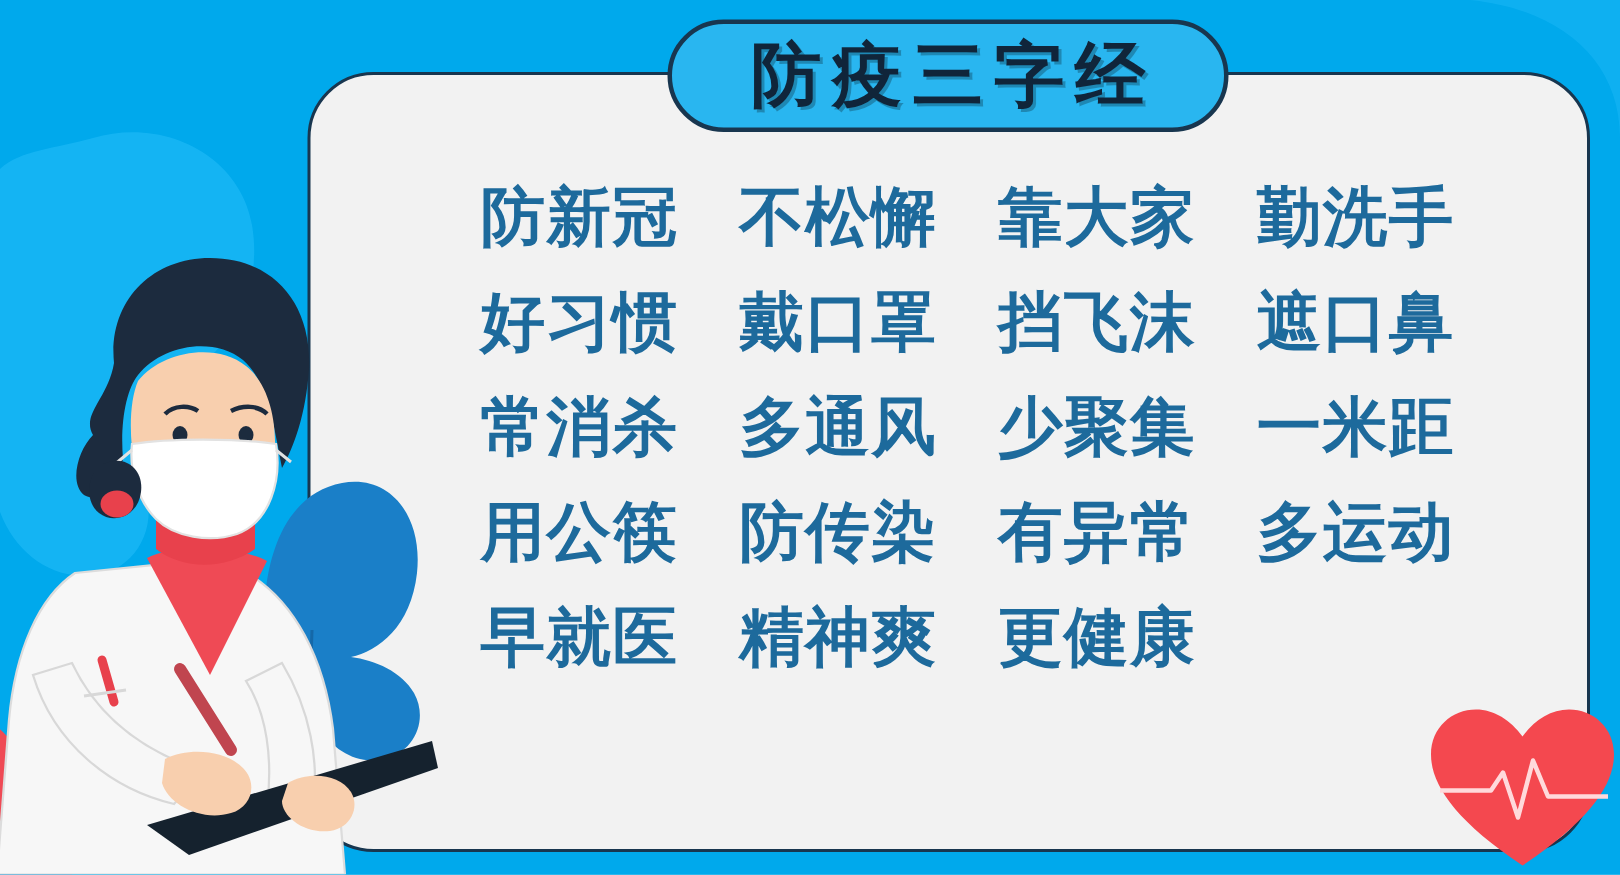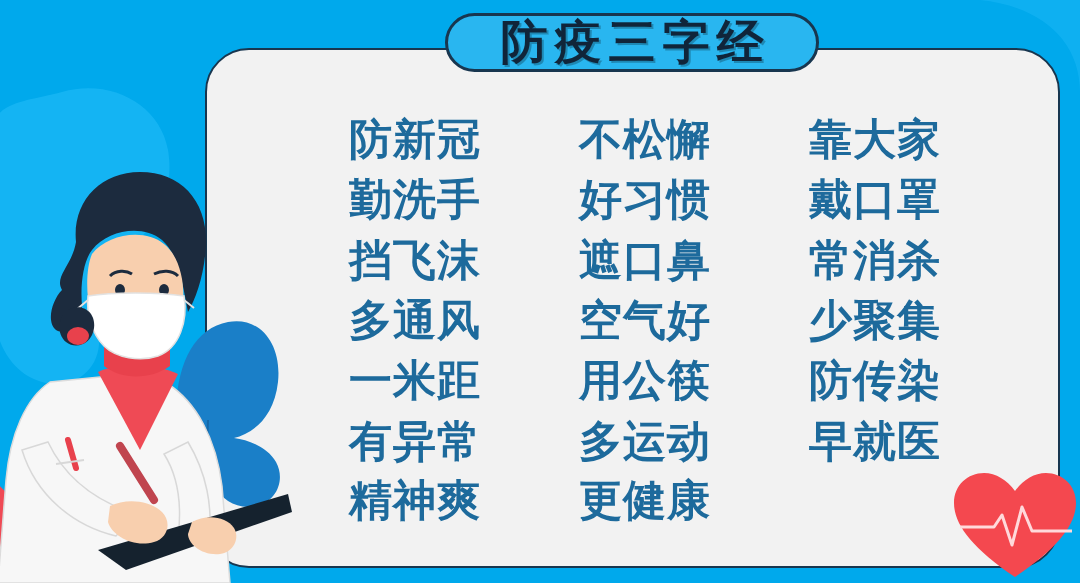--- a/index.html
+++ b/index.html
@@ -28,21 +28,21 @@
     background:#f2f2f2;
     border:2.5px solid #18364f;
     border-radius:44px;
     z-index:3;
   }
 
   
   #title-pill {
     position:absolute;
     left:445px; top:13px;
-    width:374px; height:59px;
+    width:374px; height:75px;
     background:#29b6f0;
     border:3px solid #18364f;
     border-radius:40px;
     z-index:6;
     display:flex; align-items:center; justify-content:center;
   }
   #title-text {
     font-family:"DejaVu Sans","Liberation Sans",sans-serif;
     font-size:47px;
     font-weight:bold;
@@ -52,21 +52,21 @@
     white-space:nowrap;
     padding-left:7px;
   }
 
   
   #grid {
     position:absolute;
     left:300px; top:110px;
     width:690px; height:420px;
     display:grid;
-    grid-template-columns:repeat(3,1fr);
+    grid-template-columns:repeat(4,1fr);
     grid-template-rows:repeat(6,1fr);
     z-index:5;
   }
   .cell {
     display:flex; align-items:center; justify-content:center;
     font-family:"DejaVu Sans","Liberation Sans",sans-serif;
     font-size:43px;
     font-weight:bold;
     color:#1d6a9c;
     letter-spacing:1px;
@@ -176,21 +176,20 @@
     <div class="cell">防新冠</div>
     <div class="cell">不松懈</div>
     <div class="cell">靠大家</div>
     <div class="cell">勤洗手</div>
     <div class="cell">好习惯</div>
     <div class="cell">戴口罩</div>
     <div class="cell">挡飞沫</div>
     <div class="cell">遮口鼻</div>
     <div class="cell">常消杀</div>
     <div class="cell">多通风</div>
-    <div class="cell">空气好</div>
     <div class="cell">少聚集</div>
     <div class="cell">一米距</div>
     <div class="cell">用公筷</div>
     <div class="cell">防传染</div>
     <div class="cell">有异常</div>
     <div class="cell">多运动</div>
     <div class="cell">早就医</div>
     <div class="cell">精神爽</div>
     <div class="cell">更健康</div>
   </div>

